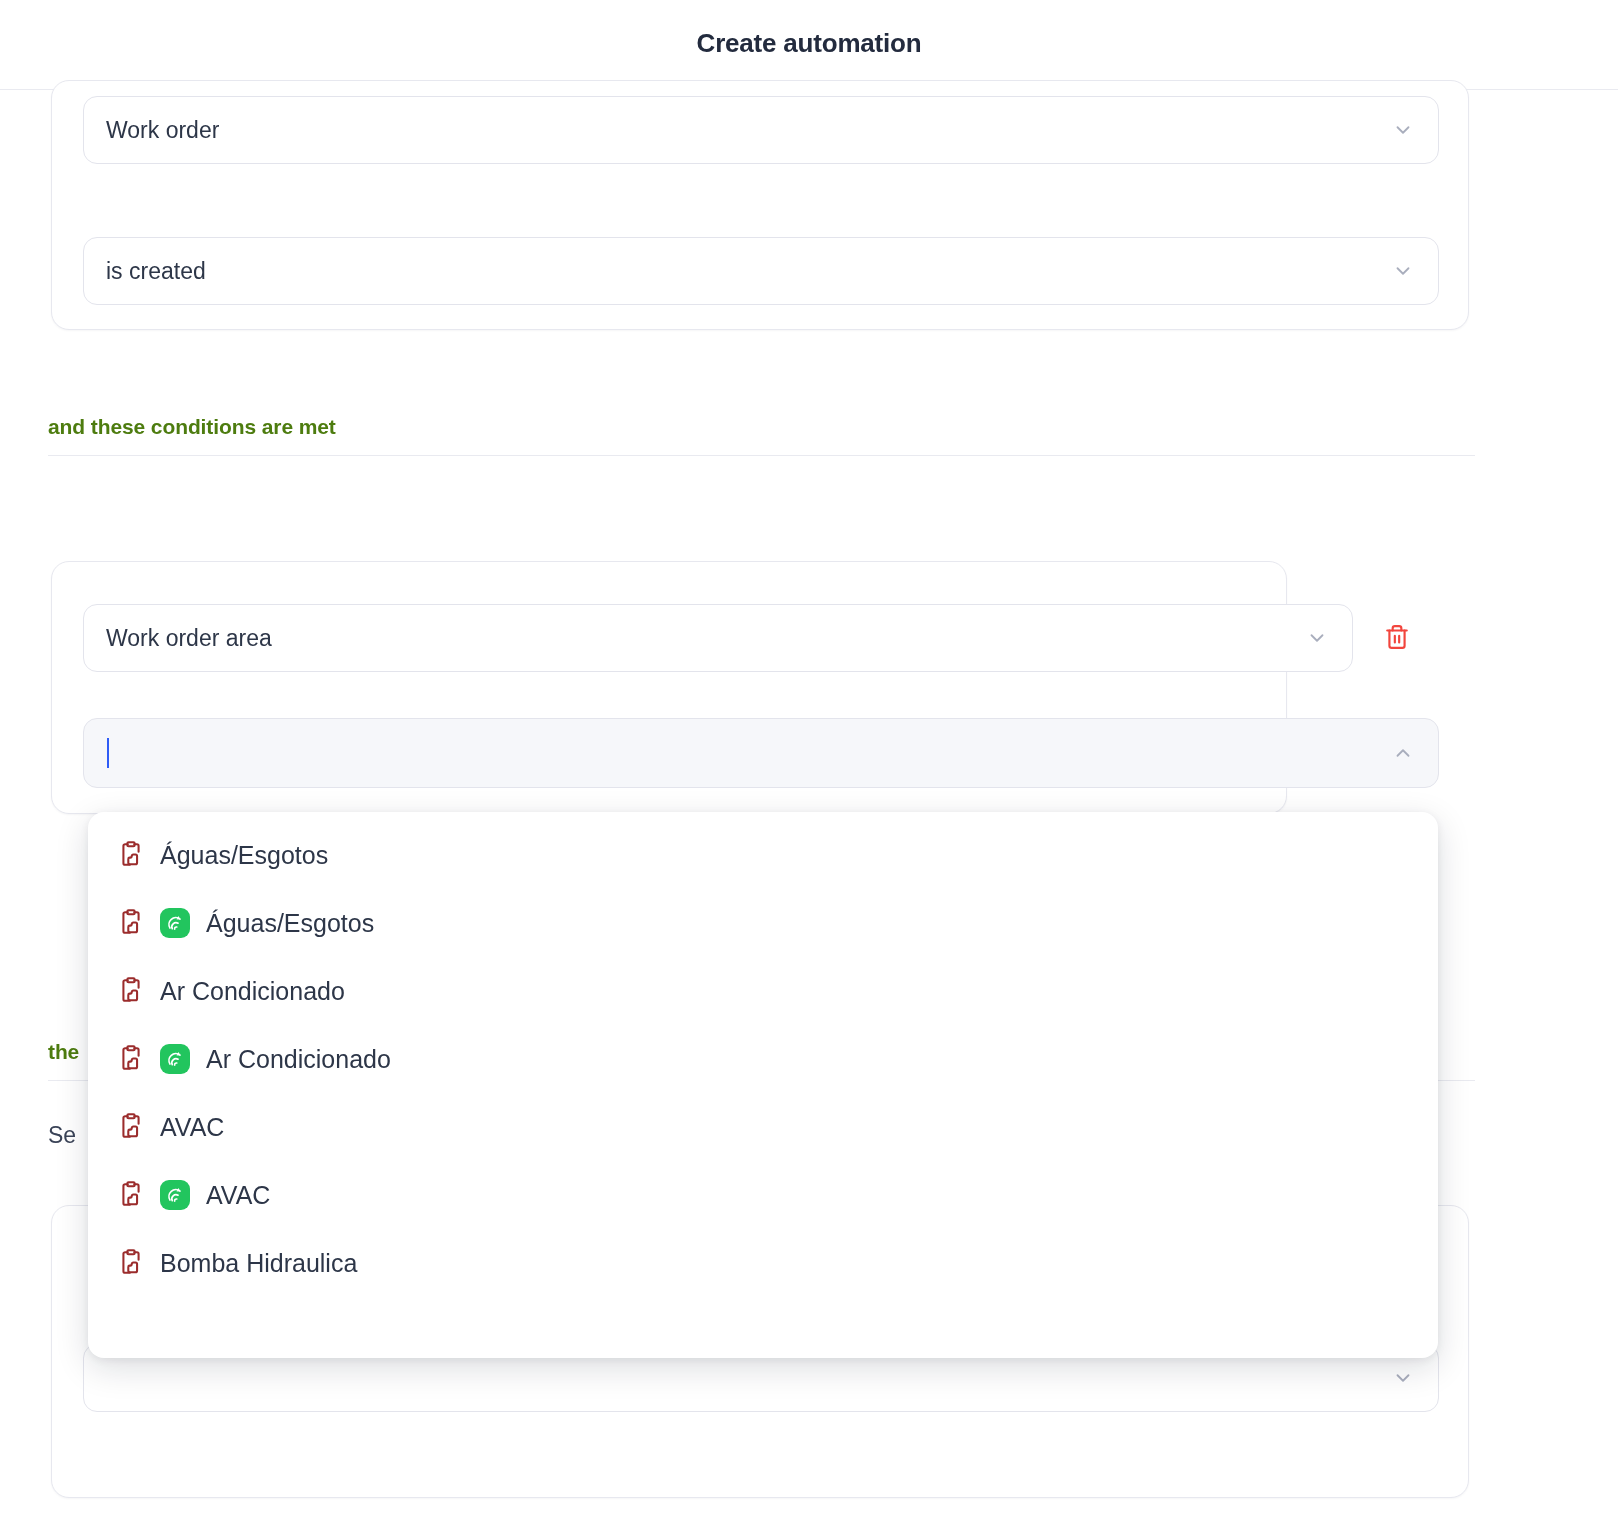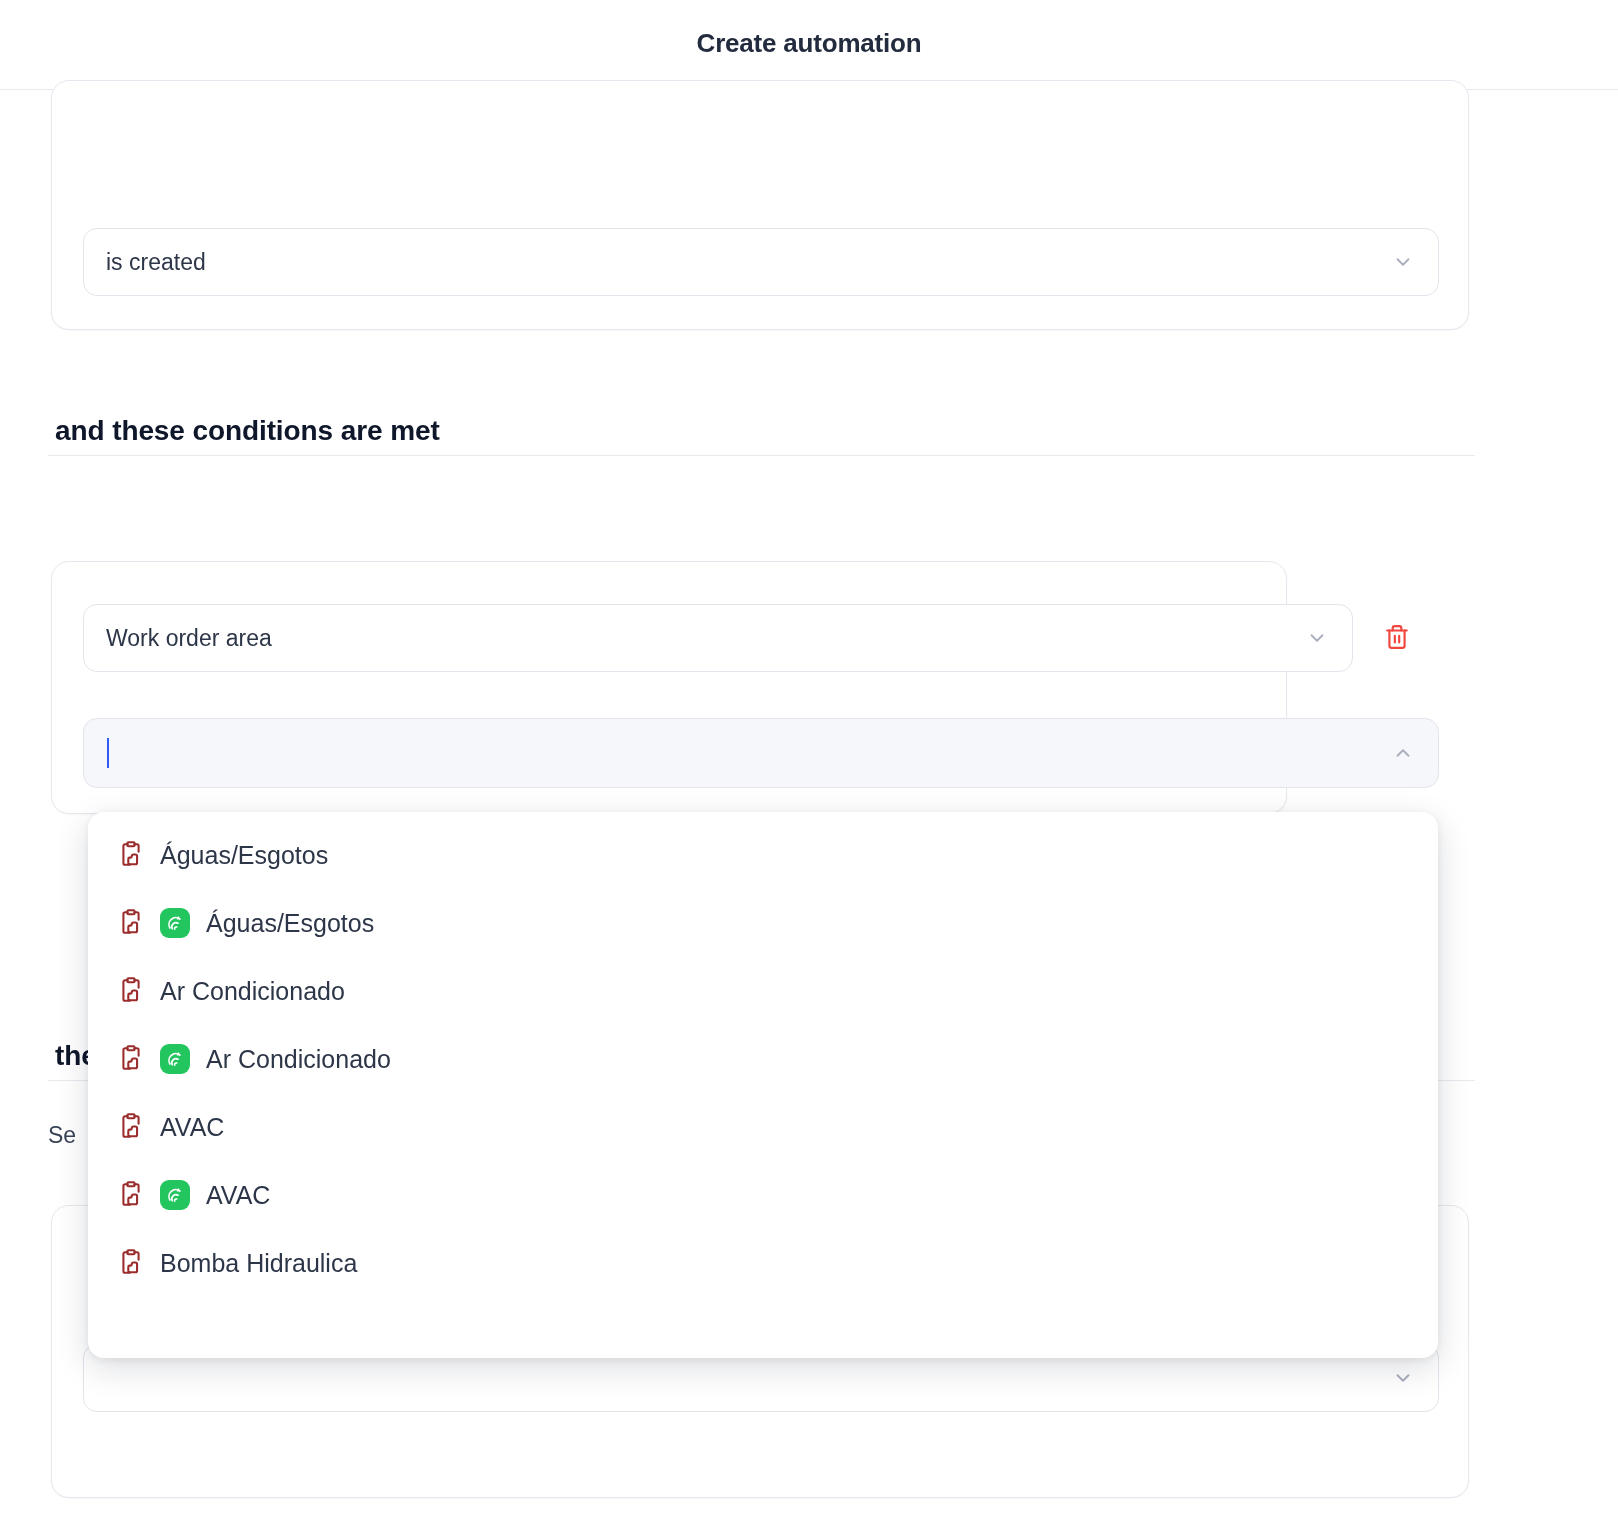--- a/index.html
+++ b/index.html
@@ -68,22 +68,22 @@
   .trash-btn {
     position: absolute;
     width: 40px; height: 40px;
     display: flex; align-items: center; justify-content: center;
     background: transparent; border: none; cursor: pointer; padding: 0;
   }
 
   
   .section-heading {
     position: absolute;
-    font-size: 28px; font-weight: 700; color: #0f172a;
-    letter-spacing: -0.1px; white-space: nowrap; margin-left: 7px;
+    font-size: 21px; font-weight: 700; color: #4d7c0f;
+    letter-spacing: -0.1px; white-space: nowrap;
   }
   .section-rule {
     position: absolute; height: 1px; background: #e9eaf0;
   }
   .section-sub {
     position: absolute;
     font-size: 23px; color: #3a4357; font-weight: 400; white-space: nowrap;
   }
 
   
@@ -117,21 +117,29 @@
 </head>
 <body>
 
 <div id="app">
 
   <div class="modal-header">
     <div class="modal-title">Create automation</div>
   </div>
 
   <div class="card" style="left:51px; top:80px; width:1418px; height:250px;">
-    <div class="field" style="left:31px; top:147px; width:1356px; height:68px;">
+    <div class="field" style="left:31px; top:15px; width:1356px; height:68px;">
+      <span class="field-text">Work order</span>
+      <span class="chev">
+        <svg width="22" height="22" viewBox="0 0 24 24" fill="none" stroke="#a9aebd" stroke-width="2" stroke-linecap="round" stroke-linejoin="round">
+            <polyline points="6 9 12 15 18 9"></polyline>
+          </svg>
+      </span>
+    </div>
+    <div class="field" style="left:31px; top:156px; width:1356px; height:68px;">
       <span class="field-text">is created</span>
       <span class="chev">
         <svg width="22" height="22" viewBox="0 0 24 24" fill="none" stroke="#a9aebd" stroke-width="2" stroke-linecap="round" stroke-linejoin="round">
             <polyline points="6 9 12 15 18 9"></polyline>
           </svg>
       </span>
     </div>
   </div>
 
   <div class="section-heading" style="left:48px; top:415px;">and these conditions are met</div>

